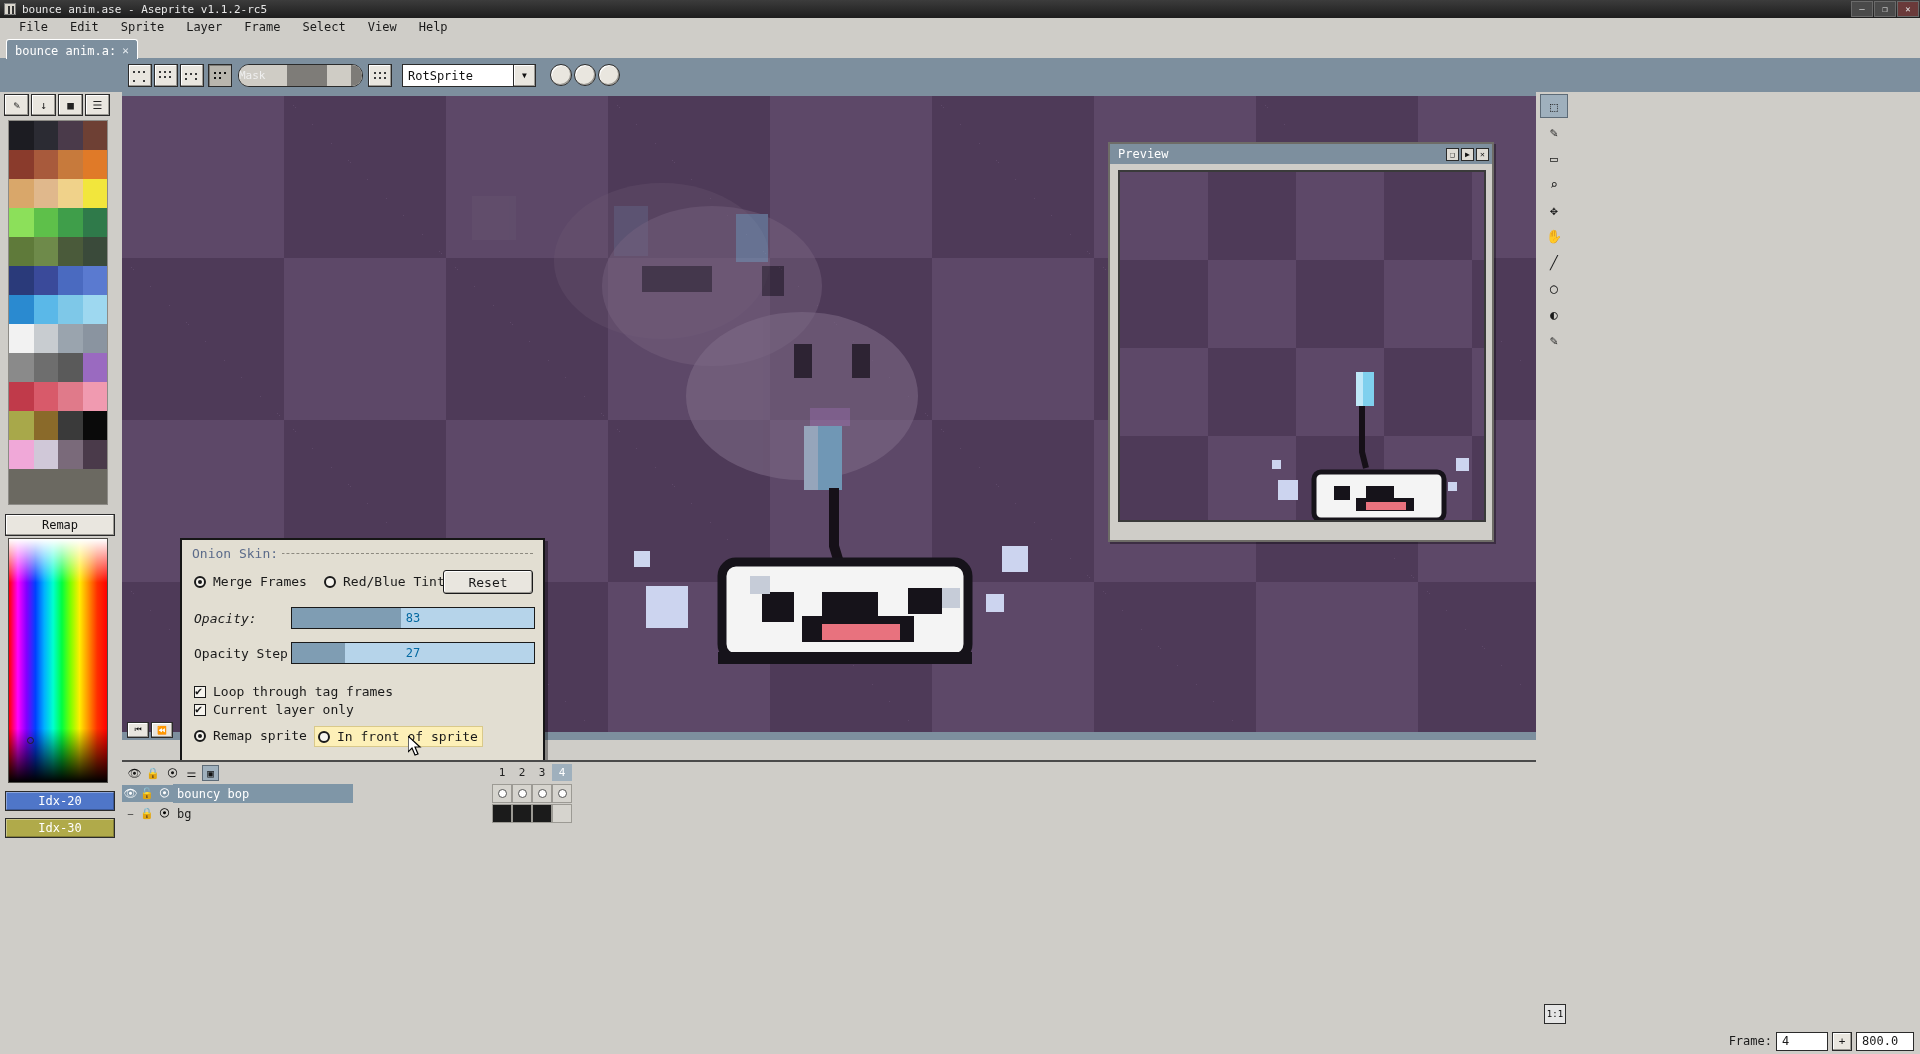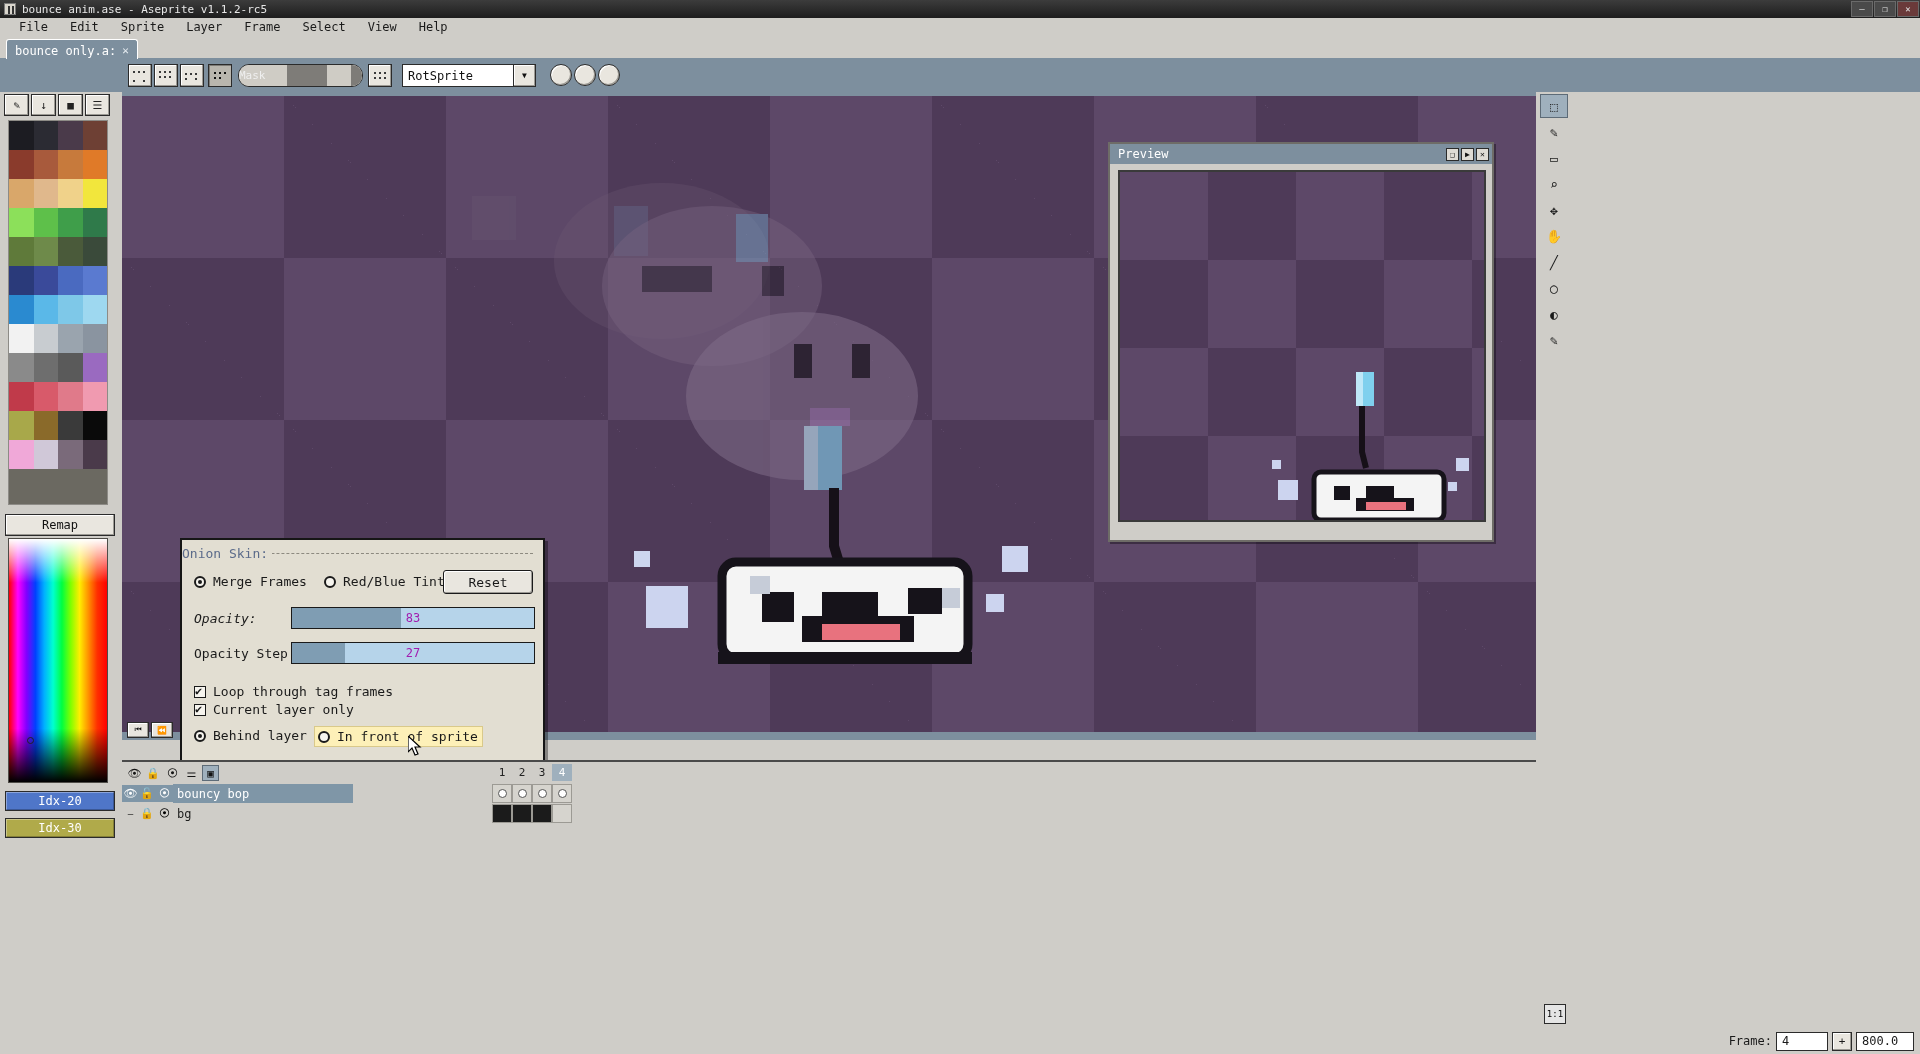--- a/index.html
+++ b/index.html
@@ -181,21 +181,21 @@
   .rtool.sel { background:#9fb0bd; border:1px solid #5d6b77; }
 
   
   .onion {
     position:absolute; left:180px; top:538px; width:365px; height:224px;
     background:#e2ded2; border:2px solid #161616;
     box-shadow: 3px 3px 0 rgba(0,0,0,.35);
     font-size:13px; color:#1a1a1a;
   }
   .onion-legend {
-    position:absolute; left:0; top:6px; right:10px; height:14px;
+    position:absolute; left:10px; top:6px; right:10px; height:14px;
   }
   .onion-legend span { background:#e2ded2; color:#5b6b8a; padding-right:4px; position:relative; z-index:2; }
   .onion-legend:after {
     content:""; position:absolute; left:0; right:0; top:7px;
     border-top:1px dashed #8d8a80; z-index:1;
   }
   .onion-row { position:absolute; display:flex; align-items:center; }
   .radio {
     width:12px; height:12px; border-radius:50%; border:2px solid #1a1a1a;
     background:#f6f4ee; margin-right:7px; position:relative; flex:none;
@@ -213,21 +213,21 @@
   }
   .resetbtn {
     position:absolute; right:10px; top:30px; width:90px; height:24px;
     background:#e9e6df; border:1px solid #1a1a1a; border-radius:3px;
     box-shadow: inset -1px -1px 0 #9c9a94, inset 1px 1px 0 #ffffff;
     display:flex; align-items:center; justify-content:center; font-size:13px;
   }
   .slider {
     position:absolute; height:22px; background:#b6d4ea;
     border:1px solid #1a1a1a; display:flex; align-items:center; justify-content:center;
-    font-size:12px; color:#a21caf;
+    font-size:12px; color:#0369a1;
   }
   .slider .fill { position:absolute; left:0; top:0; bottom:0; background:#7f9db3; }
   .slider span { position:relative; z-index:2; }
   .hl { background:#fdf0b8; padding:2px 4px 2px 3px; border:1px solid #d9c98a; }
 
   .cursor {
     position:absolute; left:408px; top:736px; width:18px; height:22px; z-index:50;
   }
 
   
@@ -310,21 +310,21 @@
     <div class="menu-item">Sprite</div>
     <div class="menu-item">Layer</div>
     <div class="menu-item">Frame</div>
     <div class="menu-item">Select</div>
     <div class="menu-item">View</div>
     <div class="menu-item">Help</div>
   </div>
 
   <div class="tabbar">
     <div class="tab">
-      <span>bounce only.a:</span>
+      <span>bounce anim.a:</span>
       <span class="x">✕</span>
     </div>
   </div>
 
   <div class="toolbar">
     <div class="tbgrp" style="left:128px">
       <div class="tbbtn">
           <span class="dots">
             <i style="left:0;top:0"></i>
             <i style="left:5px;top:0"></i>
@@ -589,21 +589,21 @@
       <span class="chk on"></span>
       <span>Loop through tag frames</span>
     </div>
     <div class="onion-row" style="left:12px; top:162px;">
       <span class="chk on"></span>
       <span>Current layer only</span>
     </div>
 
     <div class="onion-row" style="left:12px; top:188px;">
       <span class="radio on"></span>
-      <span>Behind layer</span>
+      <span>Remap sprite</span>
     </div>
     <div class="onion-row hl" style="left:132px; top:186px;">
       <span class="radio"></span>
       <span>In front of sprite</span>
     </div>
   </div>
 
   <svg class="cursor" viewBox="0 0 18 22">
     <polygon points="0,0 0,16 4,12 7,19 10,18 7,11 12,11" fill="#ffffff" stroke="#000000" stroke-width="1.2"></polygon>
   </svg>

